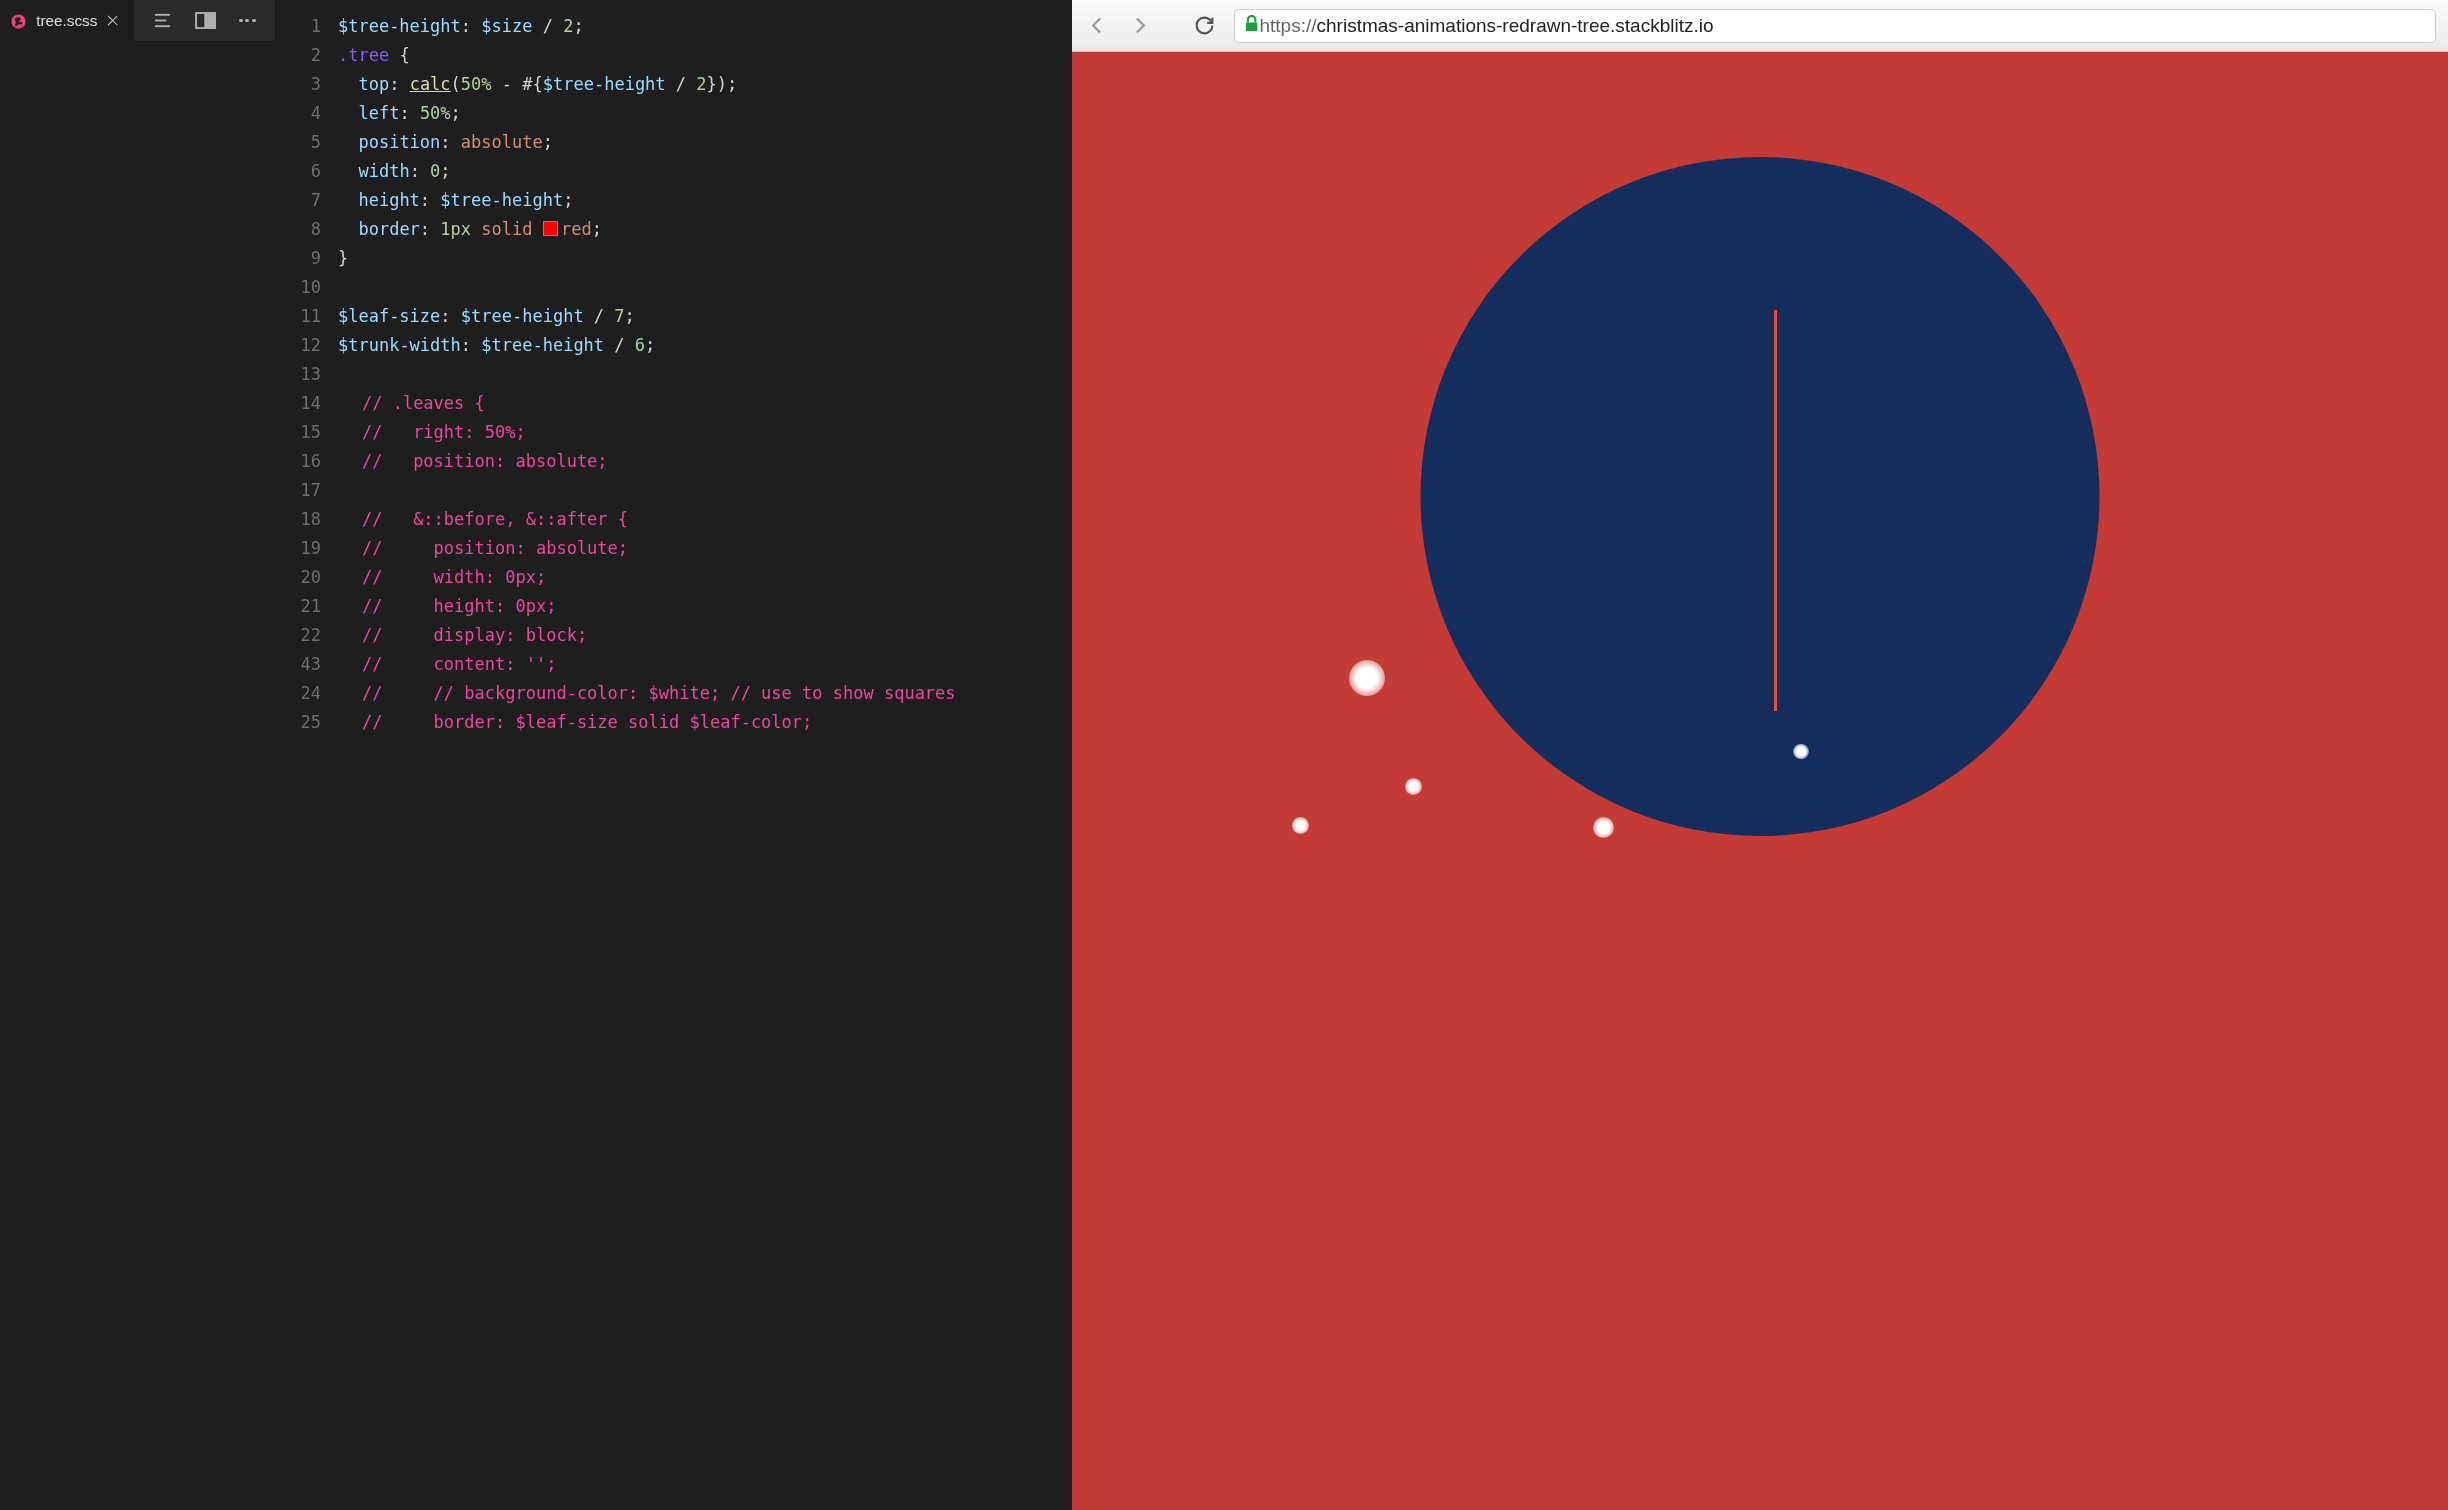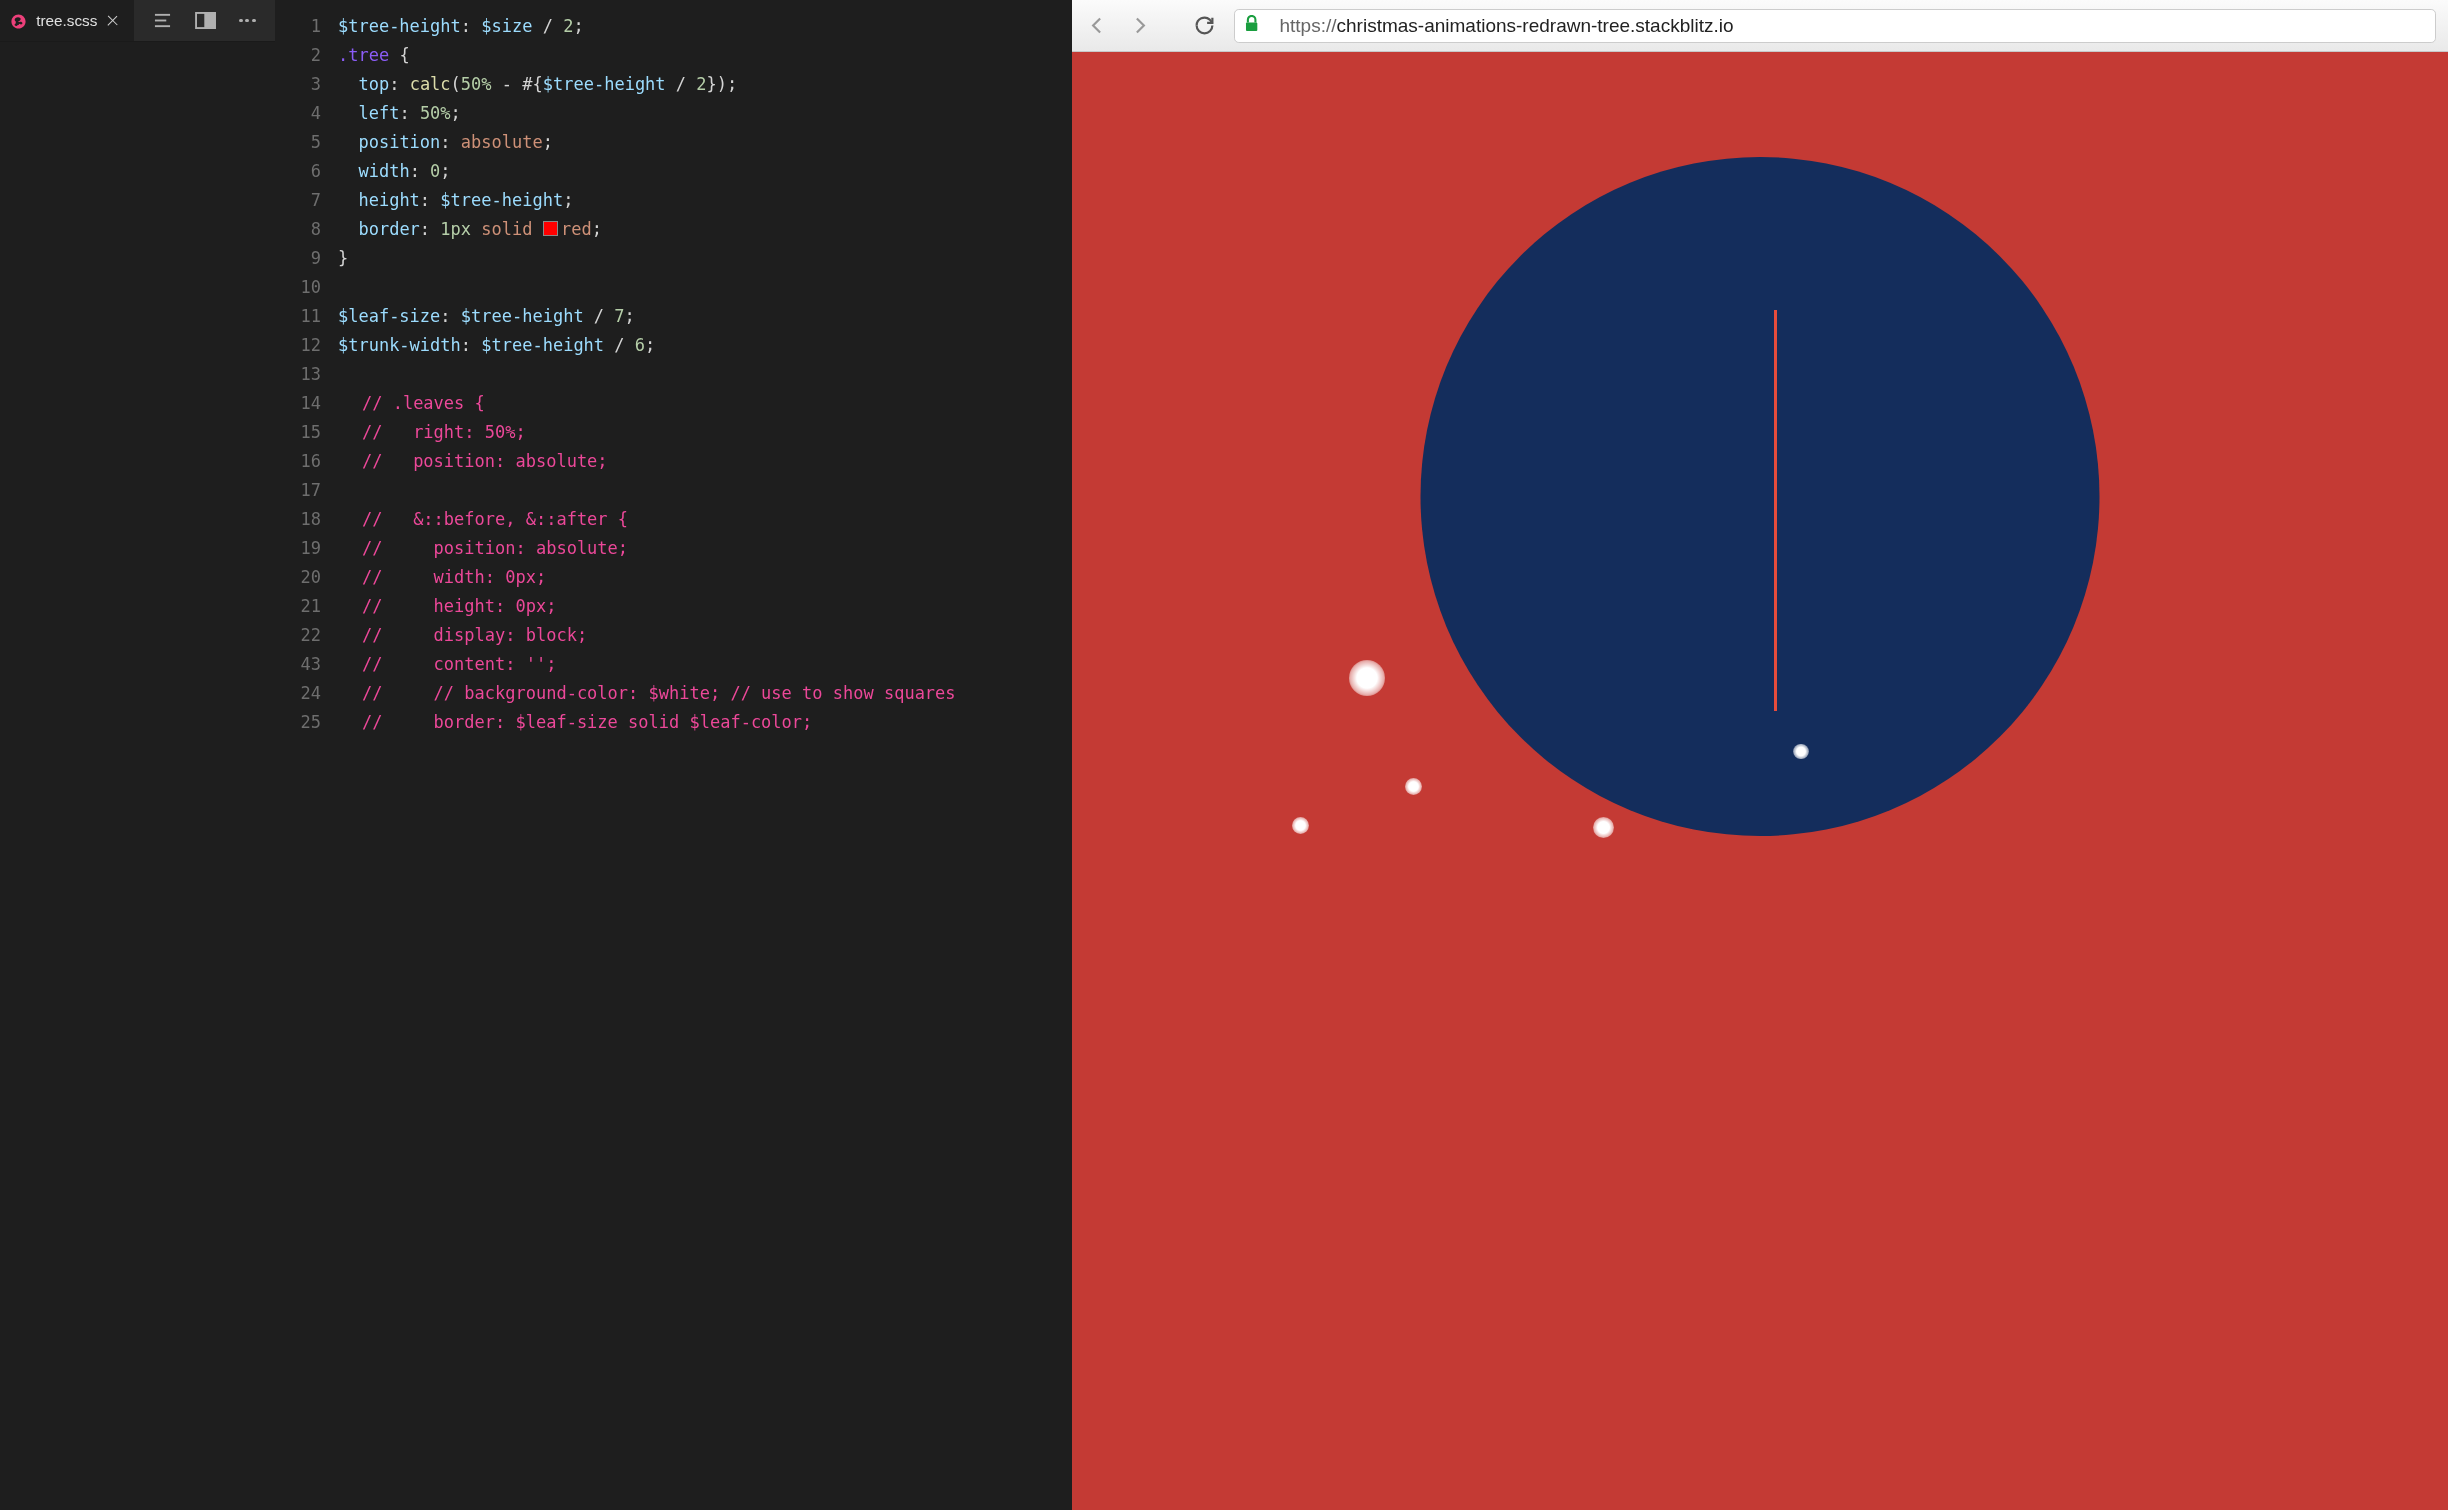--- a/index.html
+++ b/index.html
@@ -101,21 +101,21 @@
       white-space: pre;
     }
     .line { height: 29px; line-height: 29px; }
     .code-content .line { height: auto; min-height: 29px; white-space: pre-wrap; }
     
     .t-var   { color: #9cdcfe; text-align: center; }
     .t-sel   { color: #8b5cf6; }
     .t-brace { color: #d4d4d4; }
     .t-prop  { color: #9cdcfe; }
     .t-punc  { color: #d4d4d4; }
-    .t-func  { color: #dcdcaa; }
+    .t-func  { color: #dcdcaa; text-decoration: underline; }
     .t-num   { color: #b5cea8; }
     .t-kw    { color: #ce9178; }
     .t-comm  { color: #ec4899; margin-left: 24px; }
     .color-swatch {
       display: inline-block;
       width: 15.3px;
       height: 15.3px;
       background: red;
       border: 1px solid #888;
       vertical-align: -1.9px;
@@ -153,21 +153,21 @@
       height: 34px;
       background: #fff;
       border: 1px solid #ccc;
       border-radius: 4.8px;
       display: flex;
       align-items: center;
       padding: 0 9.6px;
       font-family: -apple-system, sans-serif;
       font-size: 19px;
       color: #666;
-      gap: 20px;
+      gap: 0;
       overflow: hidden;
       white-space: nowrap;
     }
     .lock-icon { color: #1a9e3f; flex-shrink: 0; }
     .url-host { color: #222; }
     
     .viewport {
       flex: 1;
       background: #c43a34;
       position: relative;

